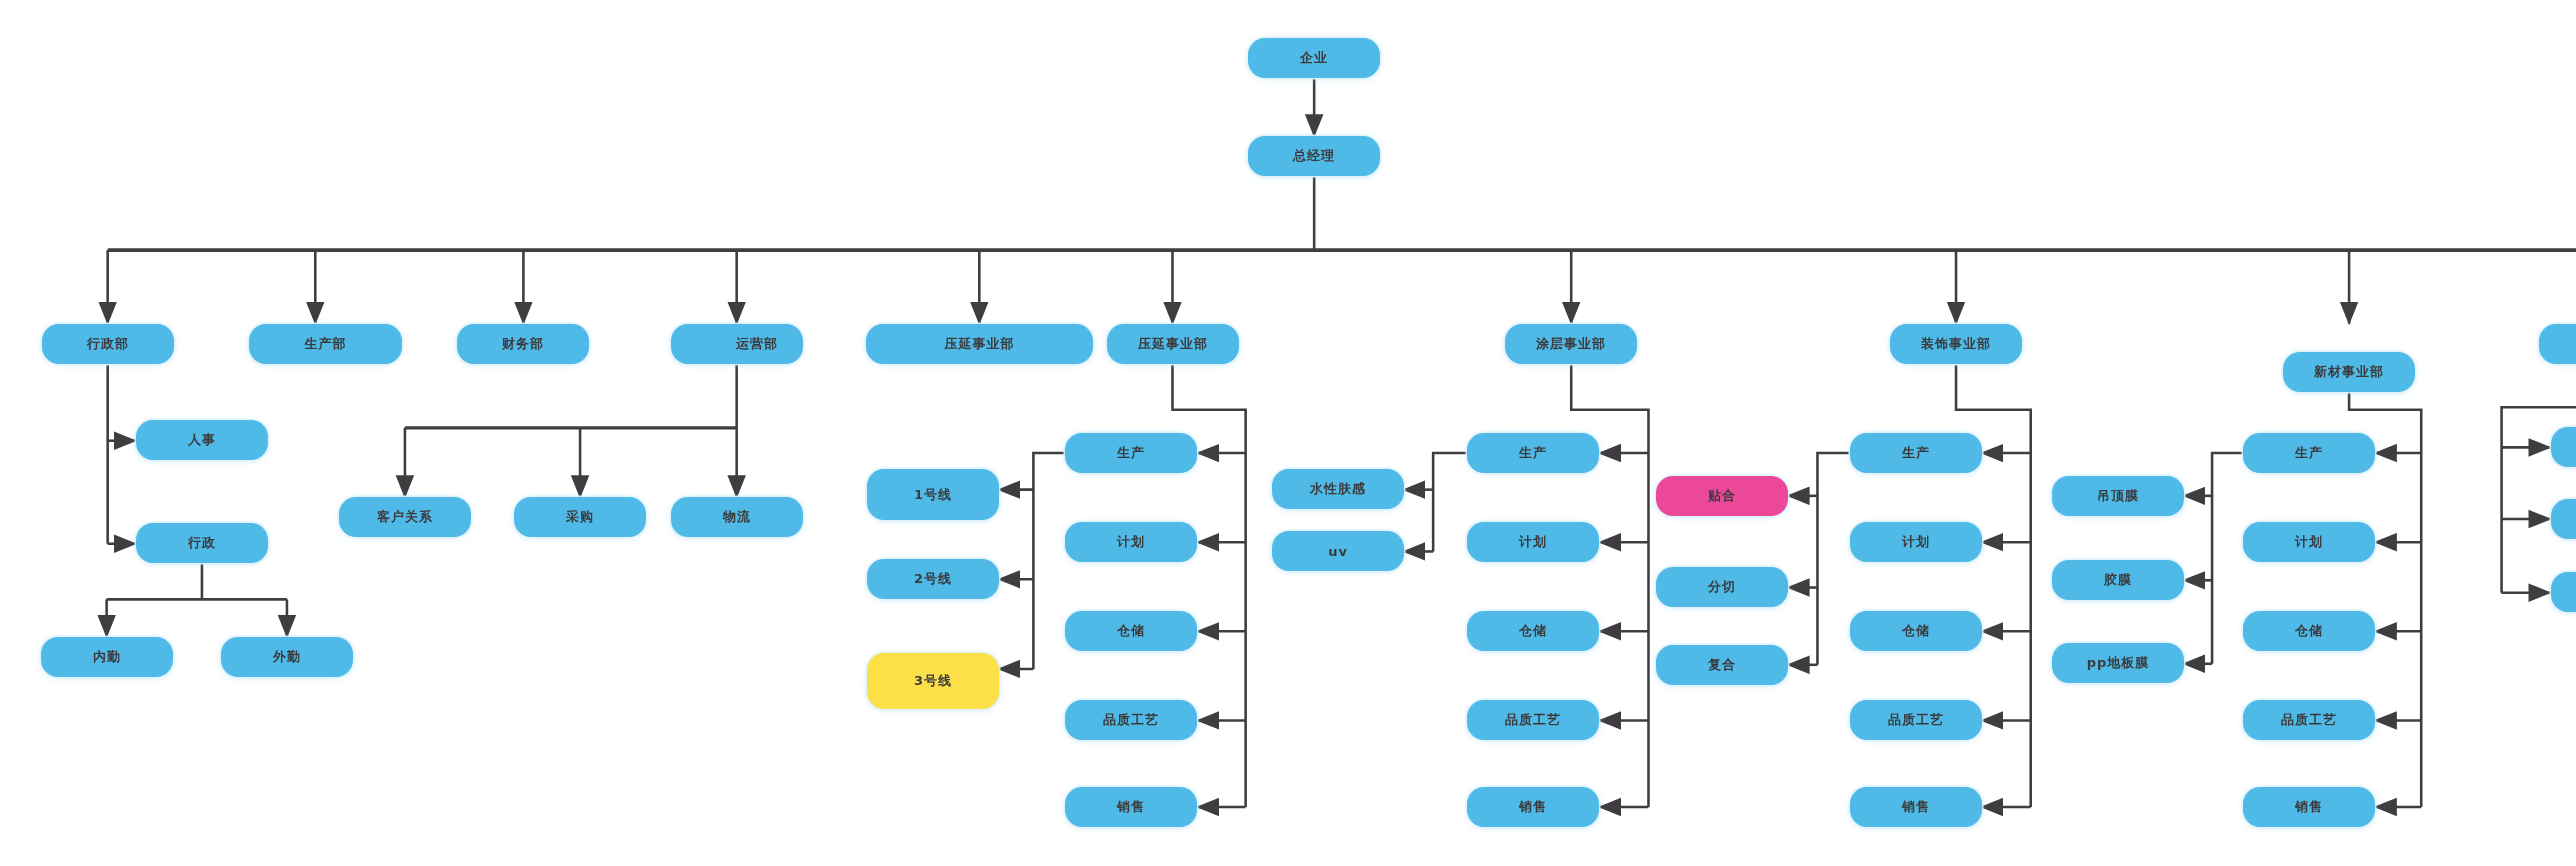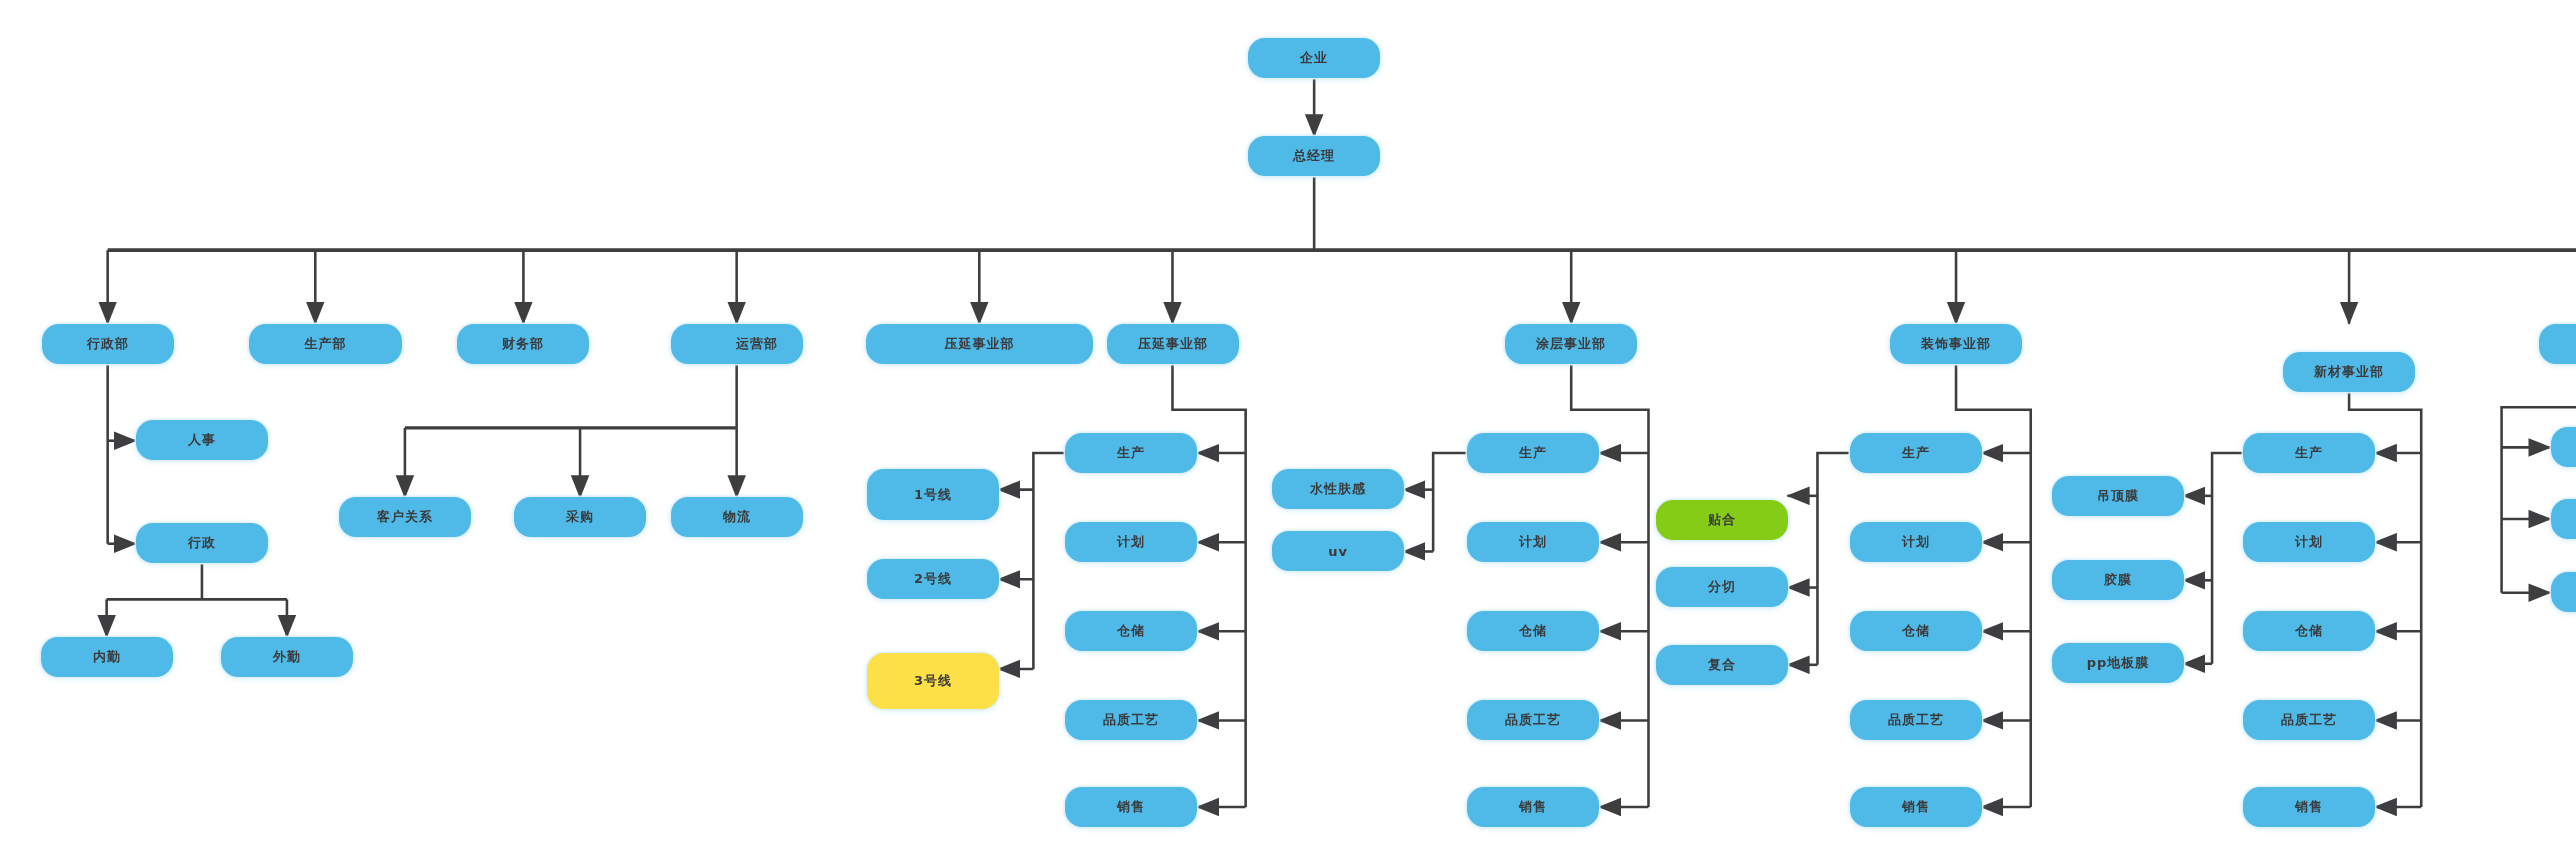--- a/index.html
+++ b/index.html
@@ -156,21 +156,21 @@
       <div class="node" style="left: 1467px; top: 611px; width: 132px; height: 40px; background: rgb(79, 186, 231); color: rgb(59, 59, 61);">仓储</div>
       <div class="node" style="left: 1467px; top: 700px; width: 132px; height: 40px; background: rgb(79, 186, 231); color: rgb(59, 59, 61);">品质工艺</div>
       <div class="node" style="left: 1467px; top: 787px; width: 132px; height: 40px; background: rgb(79, 186, 231); color: rgb(59, 59, 61);">销售</div>
       <div class="node" style="left: 1272px; top: 469px; width: 132px; height: 40px; background: rgb(79, 186, 231); color: rgb(59, 59, 61);">水性肤感</div>
       <div class="node" style="left: 1272px; top: 531px; width: 132px; height: 40px; background: rgb(79, 186, 231); color: rgb(59, 59, 61);">uv</div>
       <div class="node" style="left: 1850px; top: 433px; width: 132px; height: 40px; background: rgb(79, 186, 231); color: rgb(59, 59, 61);">生产</div>
       <div class="node" style="left: 1850px; top: 522px; width: 132px; height: 40px; background: rgb(79, 186, 231); color: rgb(59, 59, 61);">计划</div>
       <div class="node" style="left: 1850px; top: 611px; width: 132px; height: 40px; background: rgb(79, 186, 231); color: rgb(59, 59, 61);">仓储</div>
       <div class="node" style="left: 1850px; top: 700px; width: 132px; height: 40px; background: rgb(79, 186, 231); color: rgb(59, 59, 61);">品质工艺</div>
       <div class="node" style="left: 1850px; top: 787px; width: 132px; height: 40px; background: rgb(79, 186, 231); color: rgb(59, 59, 61);">销售</div>
-      <div class="node" style="left: 1656px; top: 476px; width: 132px; height: 40px; background: #84cc16; color: rgb(59, 59, 61); margin-top: 24px;">贴合</div>
+      <div class="node" style="left: 1656px; top: 476px; width: 132px; height: 40px; background: #ec4899; color: rgb(59, 59, 61);">贴合</div>
       <div class="node" style="left: 1656px; top: 567px; width: 132px; height: 40px; background: rgb(79, 186, 231); color: rgb(59, 59, 61);">分切</div>
       <div class="node" style="left: 1656px; top: 645px; width: 132px; height: 40px; background: rgb(79, 186, 231); color: rgb(59, 59, 61);">复合</div>
       <div class="node" style="left: 2243px; top: 433px; width: 132px; height: 40px; background: rgb(79, 186, 231); color: rgb(59, 59, 61);">生产</div>
       <div class="node" style="left: 2243px; top: 522px; width: 132px; height: 40px; background: rgb(79, 186, 231); color: rgb(59, 59, 61);">计划</div>
       <div class="node" style="left: 2243px; top: 611px; width: 132px; height: 40px; background: rgb(79, 186, 231); color: rgb(59, 59, 61);">仓储</div>
       <div class="node" style="left: 2243px; top: 700px; width: 132px; height: 40px; background: rgb(79, 186, 231); color: rgb(59, 59, 61);">品质工艺</div>
       <div class="node" style="left: 2243px; top: 787px; width: 132px; height: 40px; background: rgb(79, 186, 231); color: rgb(59, 59, 61);">销售</div>
       <div class="node" style="left: 2052px; top: 476px; width: 132px; height: 40px; background: rgb(79, 186, 231); color: rgb(59, 59, 61);">吊顶膜</div>
       <div class="node" style="left: 2052px; top: 560px; width: 132px; height: 40px; background: rgb(79, 186, 231); color: rgb(59, 59, 61);">胶膜</div>
       <div class="node" style="left: 2052px; top: 643px; width: 132px; height: 40px; background: rgb(79, 186, 231); color: rgb(59, 59, 61);">pp地板膜</div>

